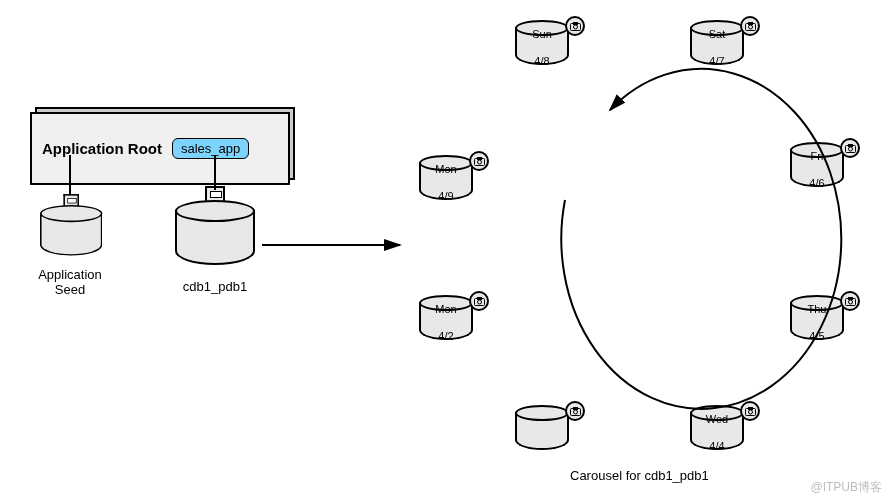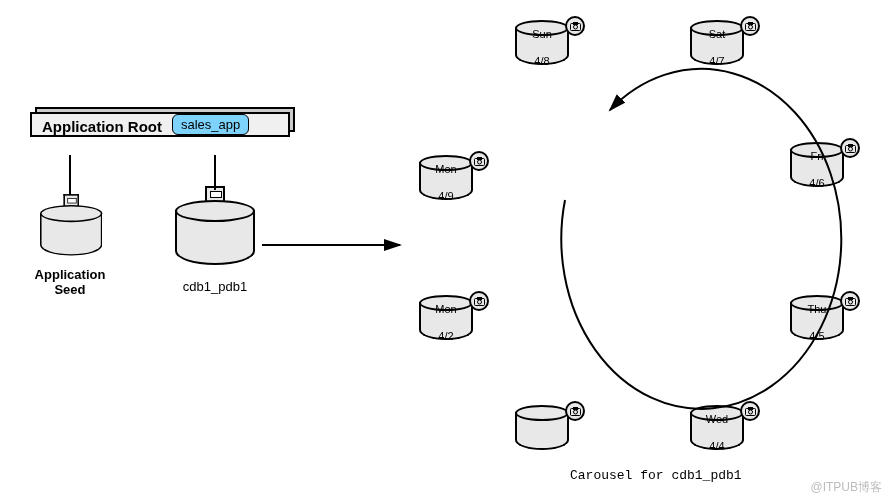--- a/index.html
+++ b/index.html
@@ -12,23 +12,23 @@
     position: relative;
     overflow: hidden;
   }
   .stage { position: absolute; inset: 0; }
   .el { position: absolute; }
 
   
   .root-box {
     border: 2px solid #000;
     background: #f0f0f0;
-    padding: 0 10px;
+    padding: 24px 10px;
     display: flex;
-    align-items: flex-end;
+    align-items: center;
     gap: 10px;
     box-shadow: 5px -5px 0 -2px #ccc, 5px -5px 0 0 #000;
   }
   .root-label { font-weight: bold; font-size: 15px; }
   .app-badge {
     border: 1px solid #000;
     border-radius: 6px;
     padding: 2px 8px;
     font-size: 13px;
     background: #7dd3fc;
@@ -155,21 +155,21 @@
   <div class="el root-box" style="left:30px; top:112px; width:260px;">
     <span class="root-label">Application Root</span>
     <span class="app-badge">sales_app</span>
   </div>
 
   <div class="el db-lg" style="left:40px; top:205px; transform:scale(0.78); transform-origin:top left;">
     <div class="tab"></div>
       <div class="body"></div>
       <div class="top"></div>
   </div>
-  <div class="el db-label-under" style="left:10px; top:268px;font-weight:bold;">
+  <div class="el db-label-under" style="left:10px; top:268px;">
     <span>Application</span><br>
     <span>Seed</span>
   </div>
 
   <div class="el db-lg" style="left:175px; top:200px;">
     <div class="tab"></div>
       <div class="body"></div>
       <div class="top"></div>
   </div>
   <div class="el db-label-under" style="left:155px; top:280px;">cdb1_pdb1</div>
@@ -306,16 +306,16 @@
     </defs>
 
     <line x1="262" y1="245" x2="400" y2="245" stroke="#000" stroke-width="2" marker-end="url(#arrH)"></line>
 
     <line x1="70" y1="155" x2="70" y2="195" stroke="#000" stroke-width="2"></line>
     <line x1="215" y1="155" x2="215" y2="190" stroke="#000" stroke-width="2"></line>
 
     <path d="M 565 200 A 140 170 0 1 0 610 110" fill="none" stroke="#000" stroke-width="2" marker-end="url(#arrH)"></path>
   </svg>
 
-  <div class="el caption" style="left:570px; top:468px;font-family:Liberation Mono, monospace;">Carousel for cdb1_pdb1</div>
+  <div class="el caption" style="left:570px; top:468px;">Carousel for cdb1_pdb1</div>
 
   <div class="watermark">@ITPUB博客</div>
 </div>
 
 </body></html>

